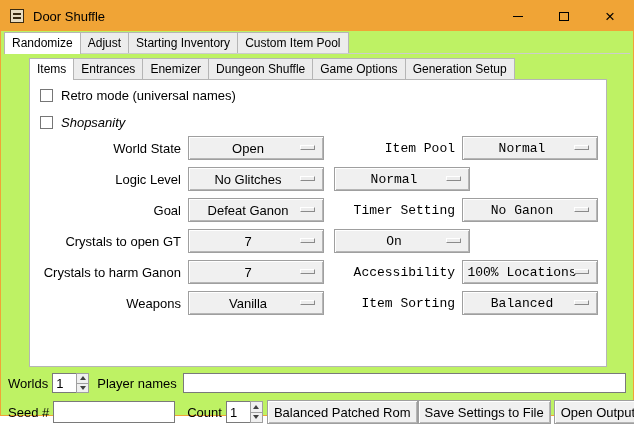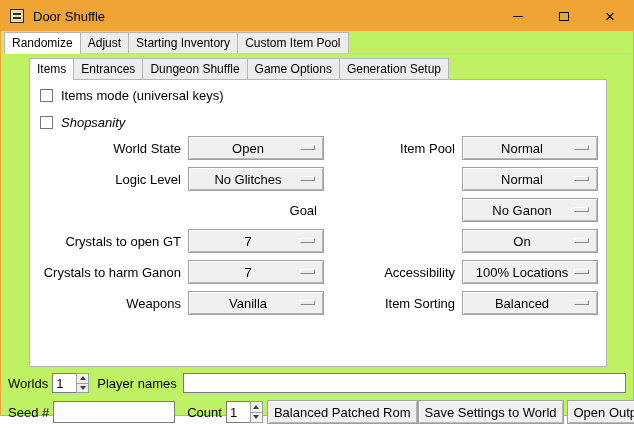--- a/index.html
+++ b/index.html
@@ -73,22 +73,22 @@
 
   
   .check-row { display: flex; align-items: center; margin-left: 10px; }
   .check-row.first { margin-top: 8px; }
   .check-row.second { margin-top: 12px; font-style: italic; }
   .checkbox { width: 13px; height: 13px; border: 1px solid #767676; background: #fff; flex: none; cursor: default; }
   .check-label { margin-left: 8px; }
 
   
   .settings { display: flex; margin: 6px 0 0 8px; }
-  .col { display: flex; flex-direction: column; align-items: flex-end; }
-  .col.right { margin-left: 10px; }
+  .col { display: flex; flex-direction: column; }
+  .col.right { margin-left: 10px; font-family: Liberation Mono, monospace; }
   .setting-row { display: flex; align-items: center; height: 24px; margin-bottom: 7px; }
   .setting-label { text-align: right; padding-right: 7px; white-space: nowrap; }
   .col.left  .setting-label { width: 150px; }
   .col.right .setting-label { width: 128px; }
 
   .dropdown {
     position: relative;
     width: 136px; height: 24px; flex: none;
     background: #f0f0f0;
     border: 1px solid #9f9f9f;
@@ -176,30 +176,31 @@
       <div class="tab">Adjust</div>
       <div class="tab">Starting Inventory</div>
       <div class="tab">Custom Item Pool</div>
     </div>
   </div>
 
   <div class="inner-nb">
     <div class="tabstrip inner-tabstrip">
       <div class="tab selected">Items</div>
       <div class="tab">Entrances</div>
+      <div class="tab">Enemizer</div>
       <div class="tab">Dungeon Shuffle</div>
       <div class="tab">Game Options</div>
       <div class="tab">Generation Setup</div>
     </div>
 
     <div class="inner-pane">
 
       <div class="check-row first">
         <span class="checkbox"></span>
-        <span class="check-label">Items mode (universal keys)</span>
+        <span class="check-label">Retro mode (universal names)</span>
       </div>
       <div class="check-row second">
         <span class="checkbox"></span>
         <span class="check-label">Shopsanity</span>
       </div>
 
       <div class="settings">
 
         <div class="col left">
           <div class="setting-row">
@@ -211,20 +212,24 @@
           </div>
           <div class="setting-row">
             <span class="setting-label">Logic Level</span>
             <div class="dropdown">
               <span class="dd-value">No Glitches</span>
               <span class="dd-ind"></span>
             </div>
           </div>
           <div class="setting-row">
             <span class="setting-label">Goal</span>
+            <div class="dropdown">
+              <span class="dd-value">Defeat Ganon</span>
+              <span class="dd-ind"></span>
+            </div>
           </div>
           <div class="setting-row">
             <span class="setting-label">Crystals to open GT</span>
             <div class="dropdown">
               <span class="dd-value">7</span>
               <span class="dd-ind"></span>
             </div>
           </div>
           <div class="setting-row">
             <span class="setting-label">Crystals to harm Ganon</span>
@@ -250,20 +255,21 @@
               <span class="dd-ind"></span>
             </div>
           </div>
           <div class="setting-row">
             <div class="dropdown">
               <span class="dd-value">Normal</span>
               <span class="dd-ind"></span>
             </div>
           </div>
           <div class="setting-row">
+            <span class="setting-label">Timer Setting</span>
             <div class="dropdown">
               <span class="dd-value">No Ganon</span>
               <span class="dd-ind"></span>
             </div>
           </div>
           <div class="setting-row">
             <div class="dropdown">
               <span class="dd-value">On</span>
               <span class="dd-ind"></span>
             </div>
@@ -315,17 +321,17 @@
         <div class="spin-up">
             <span class="tri-up"></span>
           </div>
         <div class="spin-down">
             <span class="tri-down"></span>
           </div>
       </div>
     </div>
     <button class="btn ml4">Balanced Patched Rom</button>
     <span class="flex-spacer"></span>
-    <button class="btn">Save Settings to World</button>
+    <button class="btn">Save Settings to File</button>
     <button class="btn ml3">Open Output Directory</button>
   </div>
 
 </div>
 
 </body></html>

